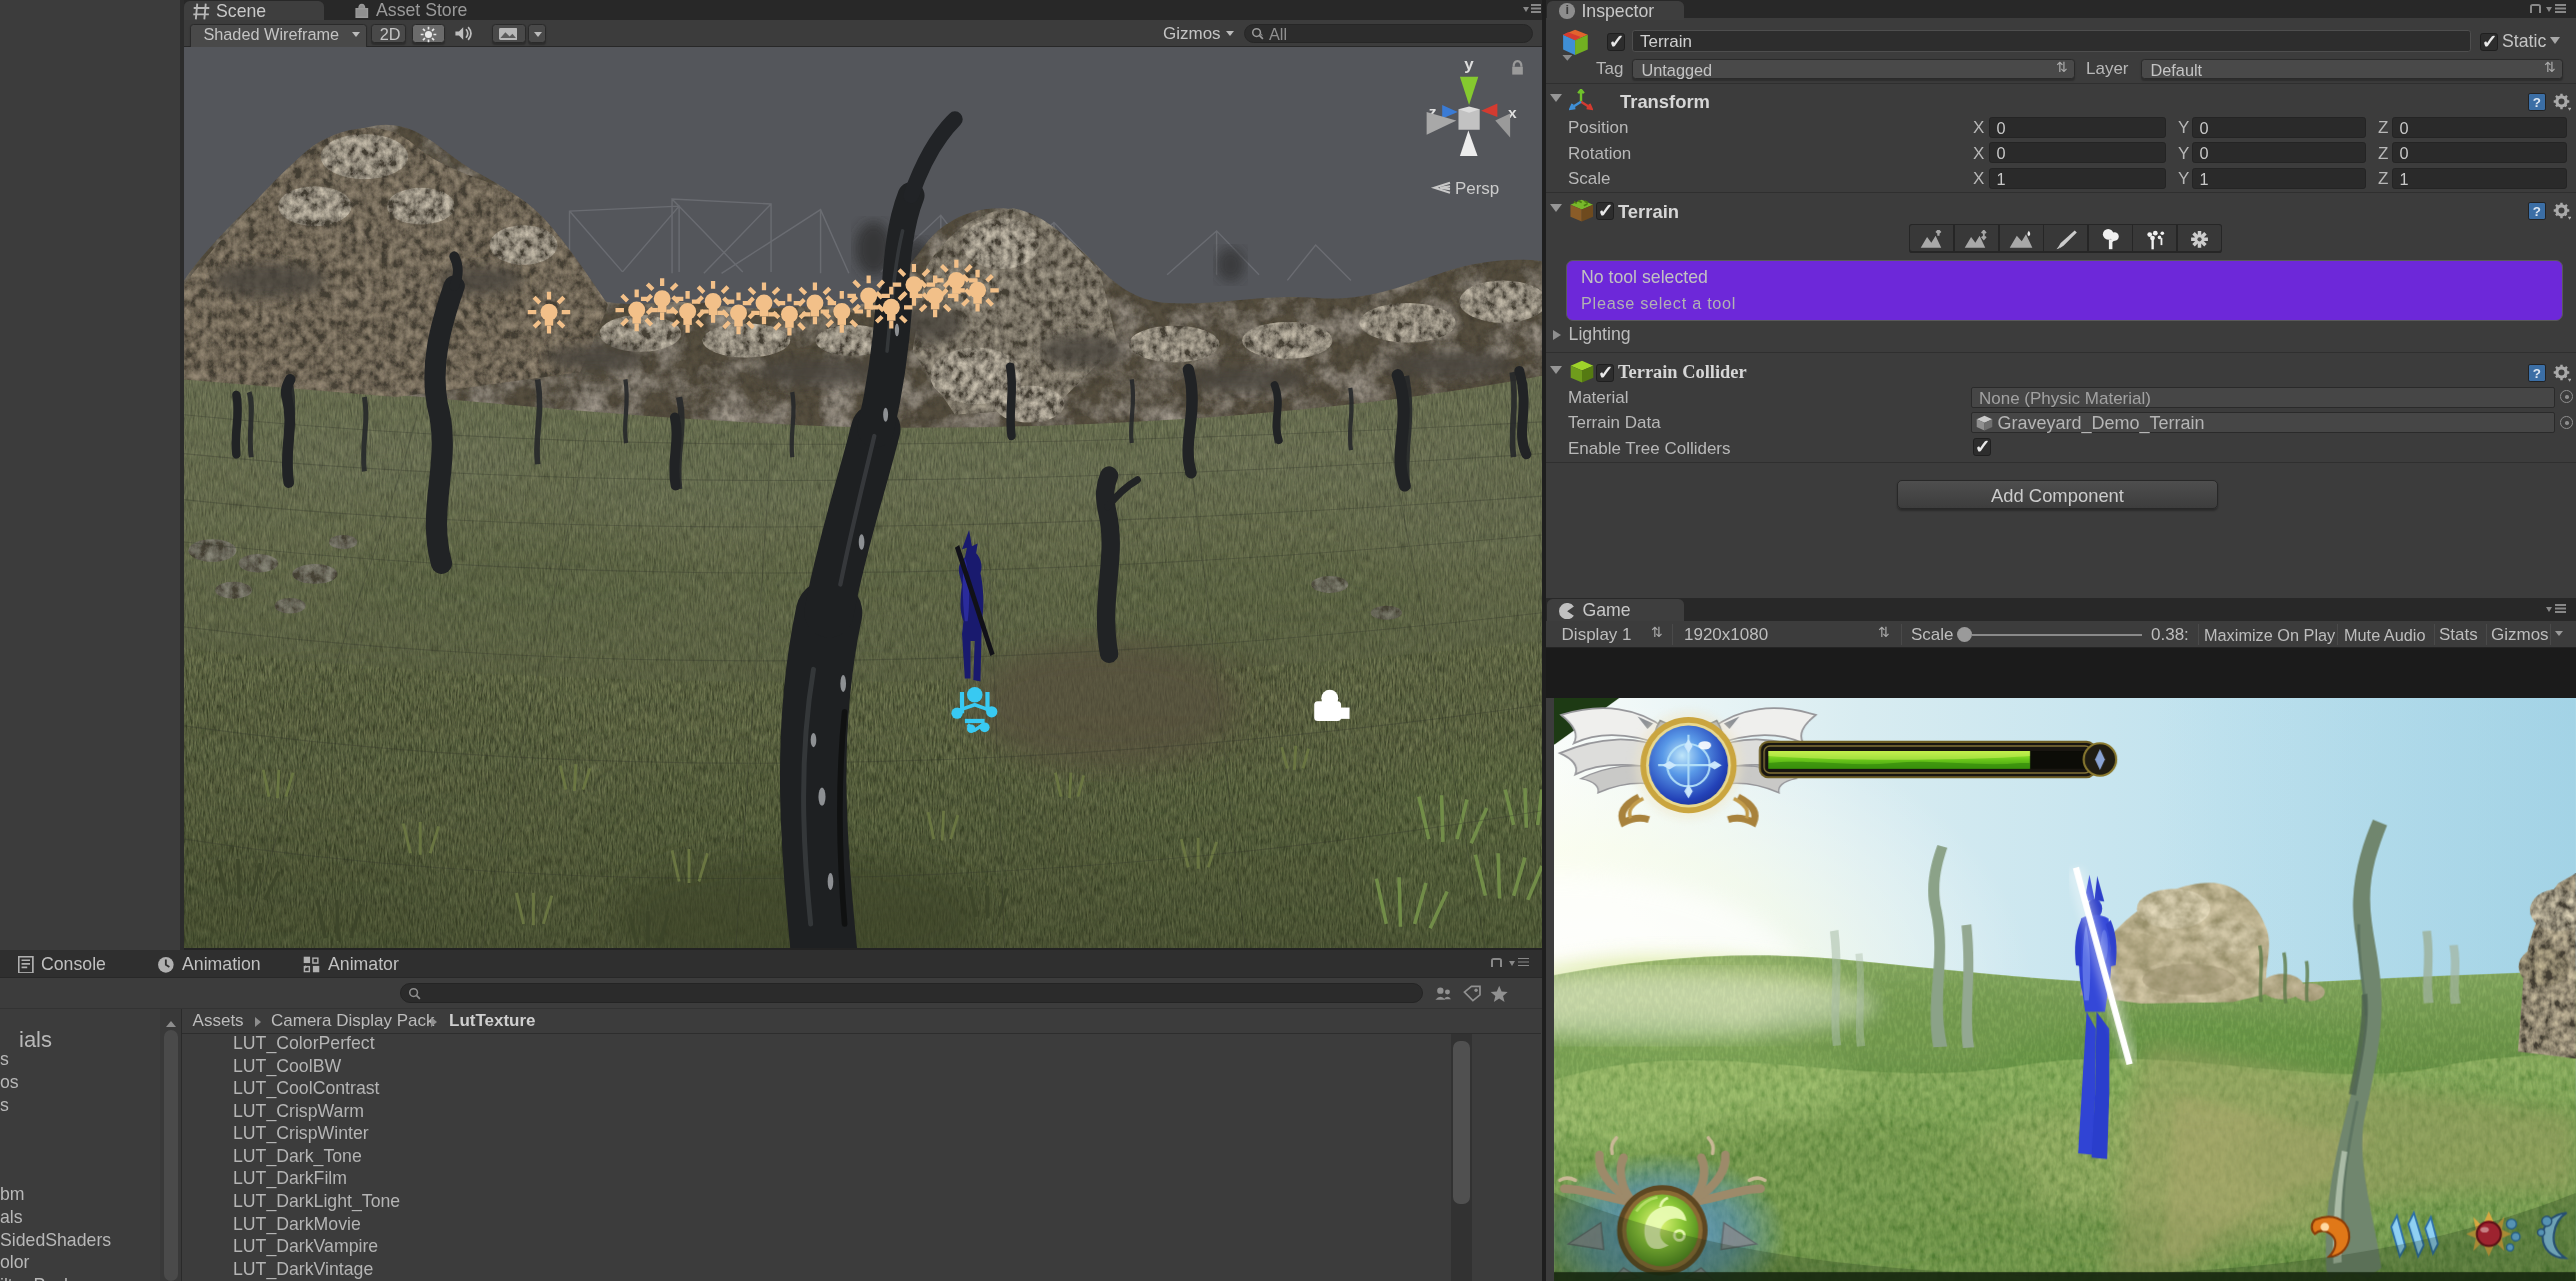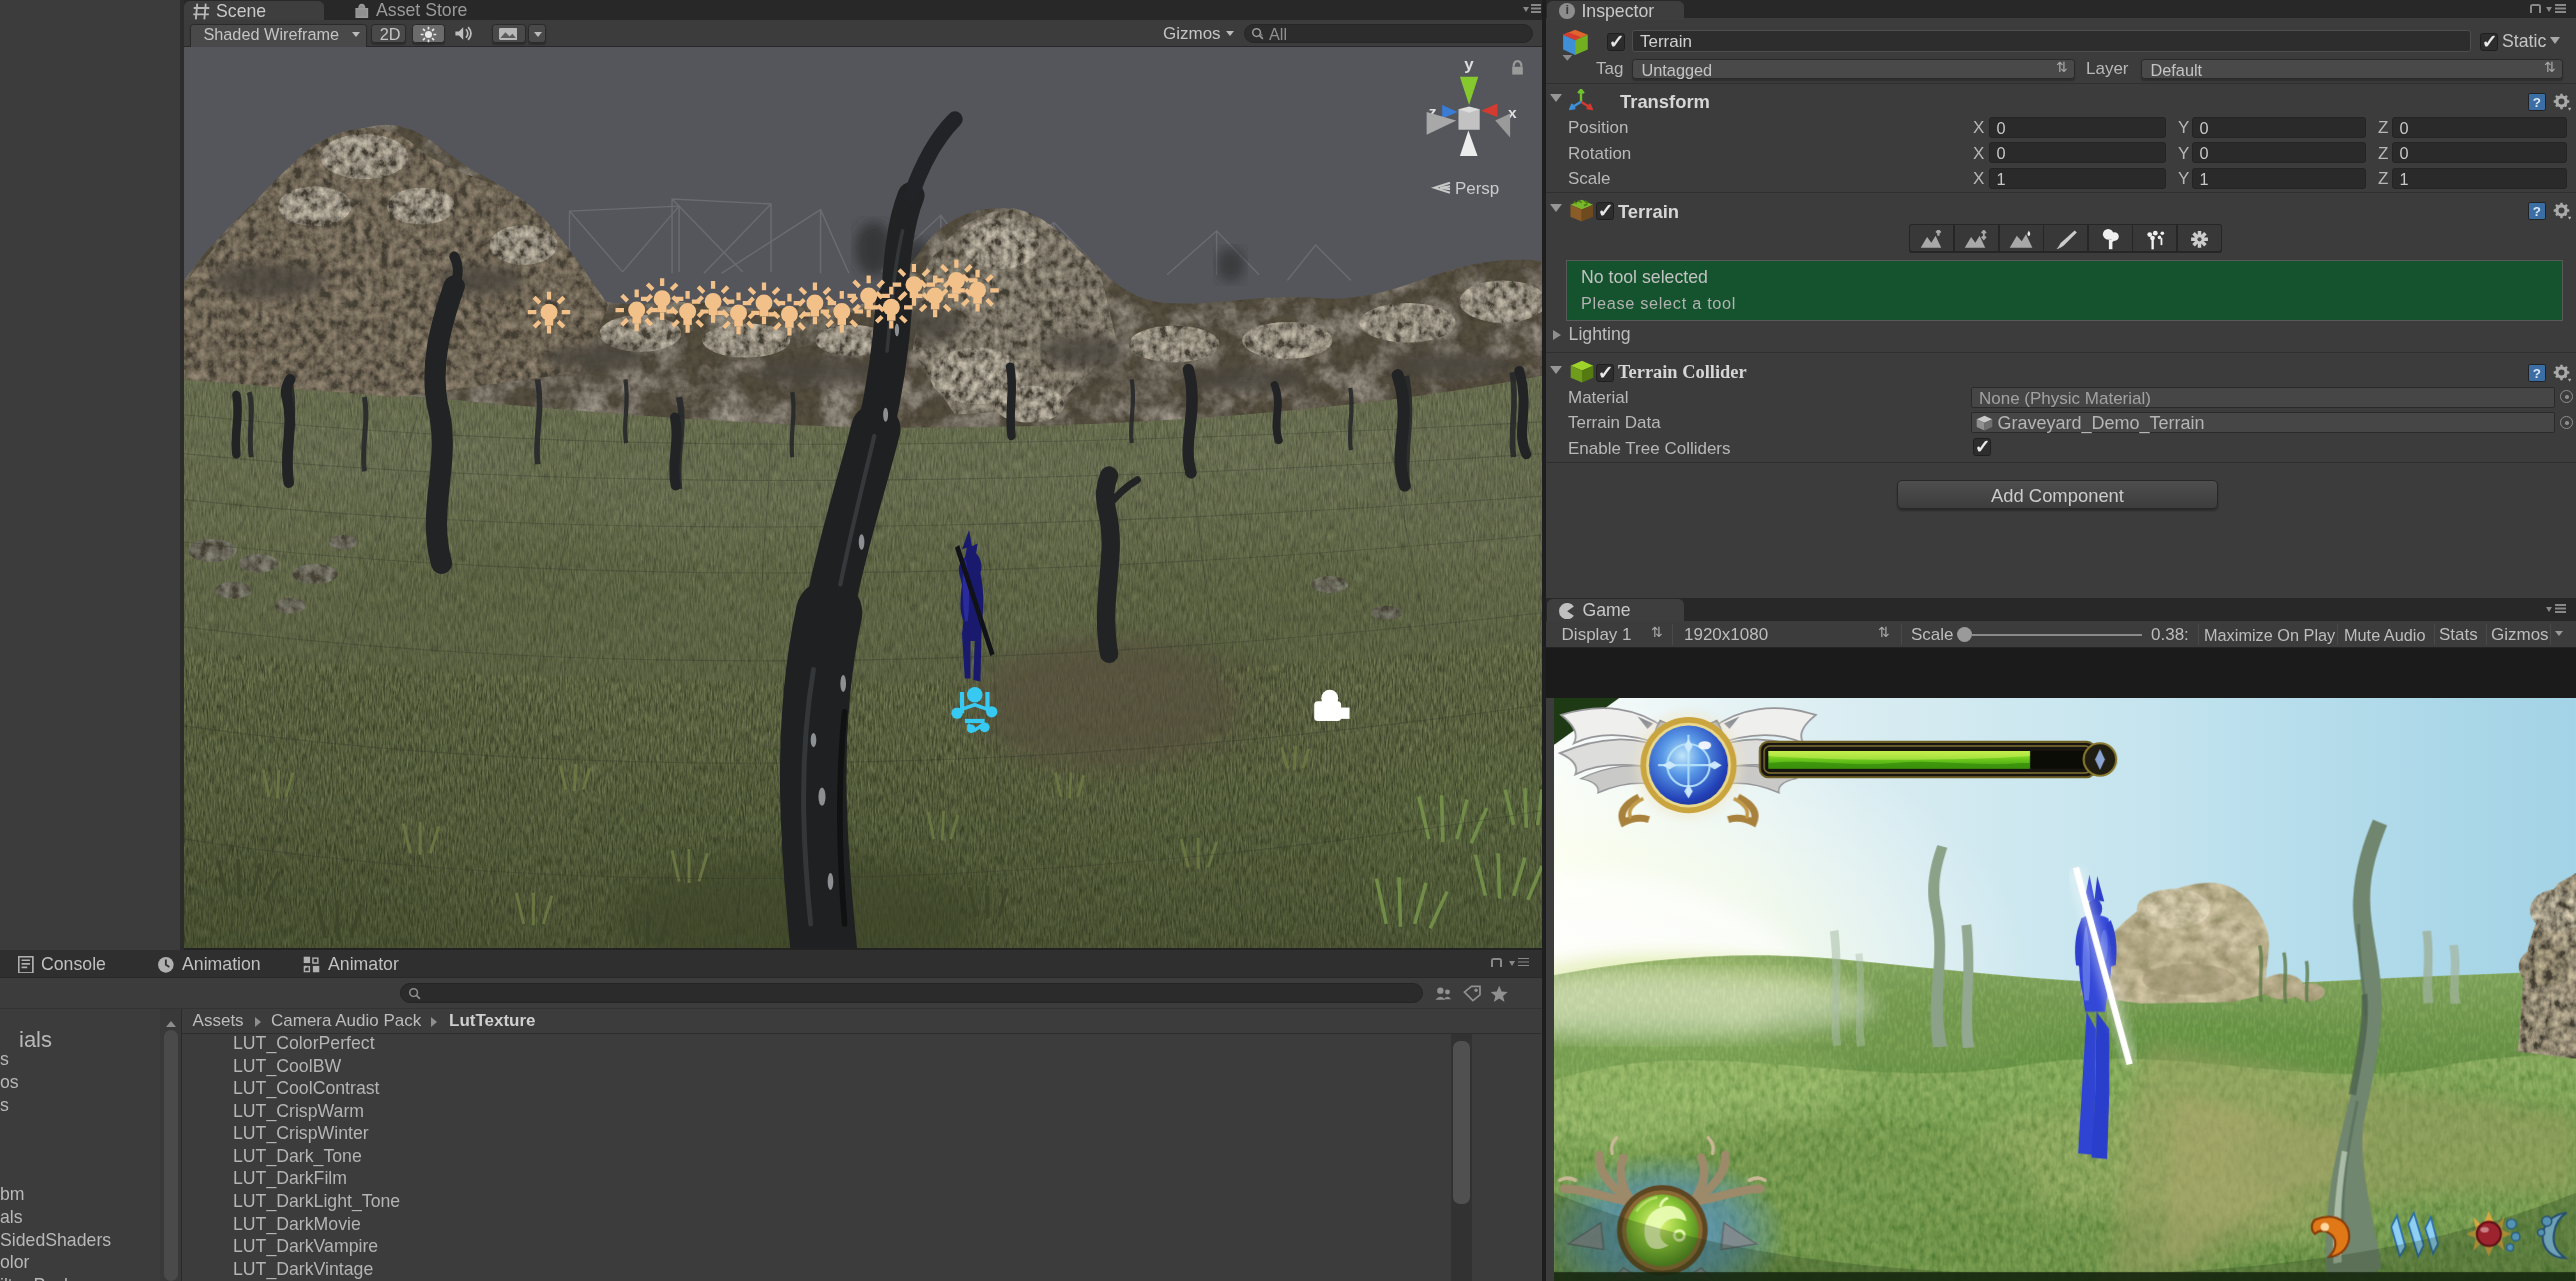--- a/index.html
+++ b/index.html
@@ -499,21 +499,21 @@
     </div>
     <div class="abs" style="left:160px;top:59px;width:21px;height:272px;background:#393939;">
       <div class="abs" style="left:5.7px;top:7px;width:0;height:0;border:5px solid transparent;border-bottom:6.4px solid #8e8e8e;"></div>
       <div class="abs" style="left:3.5px;top:21px;width:14px;height:251px;background:#4a4a4a;border-radius:7px;"></div>
     </div>
     <div class="abs" style="left:181px;top:59px;width:1.4px;height:272px;background:#2a2a2a;"></div>
 
     <div class="abs" style="left:182px;top:59px;width:1359px;height:25px;background:#3c3c3c;border-bottom:1.4px solid #2d2d2d;">
       <span class="abs" style="left:10.6px;top:2.1px;font-size:17px;color:#bcbcbc;">Assets</span>
       <div class="abs" style="left:73px;top:7.8px;width:0;height:0;border:5px solid transparent;border-left:6.4px solid #8e8e8e;"></div>
-      <span class="abs" style="left:89px;top:2.1px;font-size:17px;color:#bcbcbc;">Camera Audio Pack</span>
+      <span class="abs" style="left:89px;top:2.1px;font-size:17px;color:#bcbcbc;">Camera Display Pack</span>
       <div class="abs" style="left:249px;top:7.8px;width:0;height:0;border:5px solid transparent;border-left:6.4px solid #8e8e8e;"></div>
       <span class="abs bold" style="left:267px;top:2.1px;font-size:17px;">LutTexture</span>
     </div>
     <div class="abs" style="left:182px;top:84px;width:1269px;height:248px;background:#3c3c3c;overflow:hidden;">
       <div class="abs" style="left:51px;top:-2.1px;font-size:17.7px;color:#b4b4b4;line-height:22.6px;">
         LUT_ColorPerfect<br>LUT_CoolBW<br>LUT_CoolContrast<br>LUT_CrispWarm<br>LUT_CrispWinter<br>LUT_Dark_Tone<br>LUT_DarkFilm<br>LUT_DarkLight_Tone<br>LUT_DarkMovie<br>LUT_DarkVampire<br>LUT_DarkVintage<br>LUT_DeepPurple
       </div>
     </div>
     <div class="abs" style="left:1451px;top:84px;width:21px;height:248px;background:#323232;">
       <div class="abs" style="left:2.1px;top:7px;width:17px;height:163px;background:#505050;border-radius:7px;"></div>
@@ -692,21 +692,21 @@
             <circle cx="15" cy="16" r="7"></circle>
             <g stroke="#cccccc" stroke-width="5">
                 <path d="M15 4v6M15 22v6M3 16h6M21 16h6M6.5 7.5l4.2 4.2M19.3 20.3l4.2 4.2M23.5 7.5l-4.2 4.2M10.7 20.3l-4.2 4.2"></path>
               </g>
           </g>
           <circle cx="15" cy="16" r="3" fill="#484848"></circle>
         </svg>
       </div>
     </div>
 
-    <div class="abs" style="left:20px;top:260px;width:997px;height:61px;background:#14532d;border:1.4px solid #595959;border-radius:0;">
+    <div class="abs" style="left:20px;top:260px;width:997px;height:61px;background:#6d28d9;border:1.4px solid #595959;border-radius:7px;">
       <span class="abs" style="left:14px;top:5.7px;font-size:17.7px;color:#c2c2c2;">No tool selected</span>
       <span class="abs" style="left:14px;top:33px;font-size:16.3px;color:#b2b2b2;letter-spacing:0.7px;">Please select a tool</span>
     </div>
     <div class="abs" style="left:7px;top:330px;width:0;height:0;border:5.7px solid transparent;border-left:8.5px solid #8e8e8e;"></div>
     <span class="abs" style="left:22.6px;top:324px;font-size:17.7px;color:#bdbdbd;">Lighting</span>
     <div class="sep" style="top:352px;"></div>
 
     <div class="abs" style="left:4.2px;top:366px;width:0;height:0;border:6.4px solid transparent;border-top:8.5px solid #969696;"></div>
     <svg class="abs" style="left:24px;top:360px;" width="24" height="24" viewBox="0 0 34 34">
       <path d="M17 1 L33 8 L17 15 L1 8 Z" fill="#9ed32a"></path>

